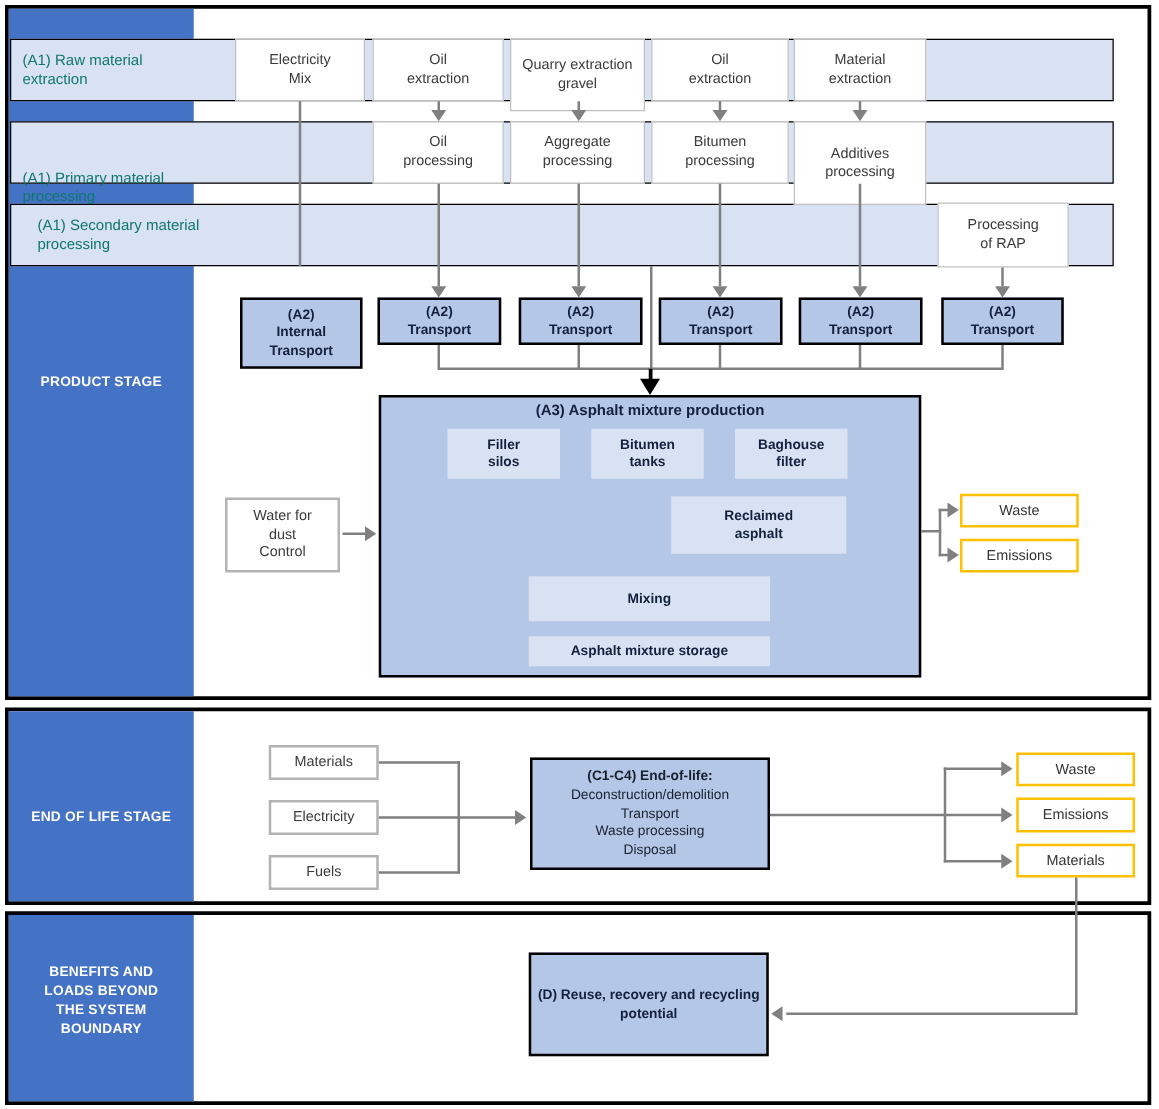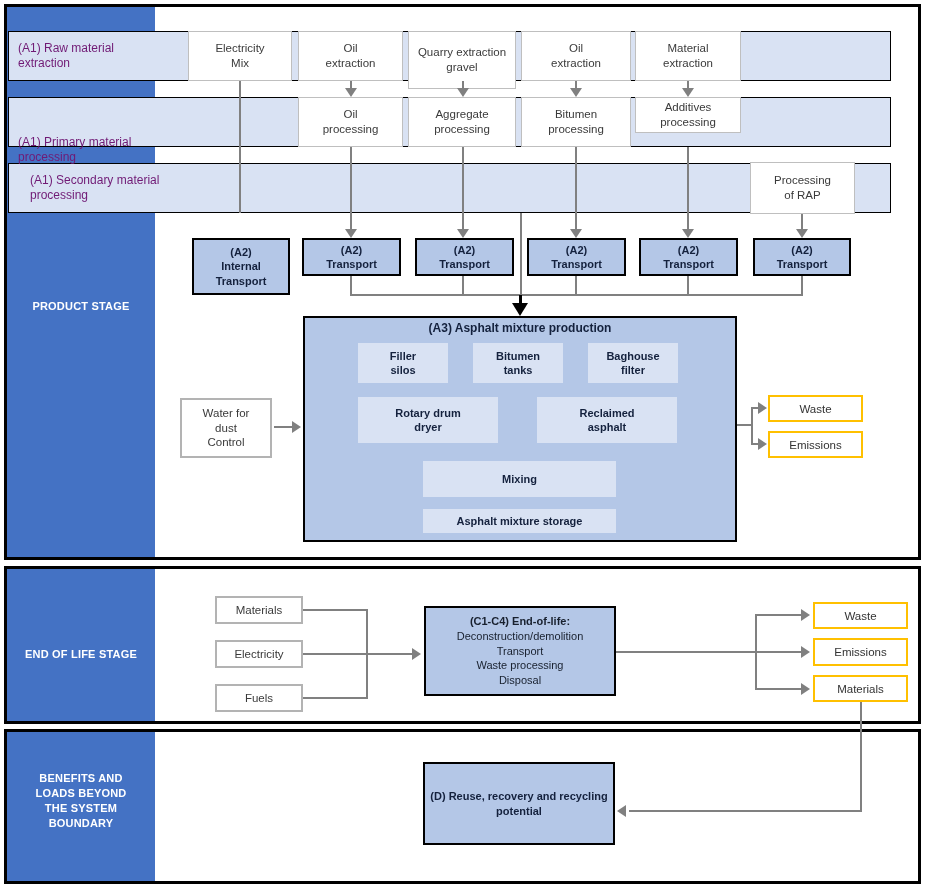--- a/index.html
+++ b/index.html
@@ -4,21 +4,21 @@
 <style>
   html,body{margin:0;padding:0;background:#fff;}
   #canvas{position:relative;width:927px;height:887px;background:#fff;
           font-family:"Liberation Sans",sans-serif;color:#222;overflow:hidden;}
   .abs{position:absolute;box-sizing:border-box;}
   .panel{border:3px solid #000;background:#fff;}
   .side{background:#4472C4;}
   .side-lbl{color:#fff;font-weight:bold;font-size:11px;text-align:center;
             letter-spacing:.2px;white-space:pre-line;line-height:1.35;}
   .bar{background:#D9E2F3;border:1.5px solid #000;}
-  .bar-lbl{display:flex;align-items:center;font-size:12px;color:#701a75;
+  .bar-lbl{display:flex;align-items:center;font-size:12px;color:#0f766e;
            white-space:pre-line;line-height:1.25;padding-left:10px;}
   .wbox{background:#fff;border:1.5px solid #BFBFBF;display:flex;align-items:center;
         justify-content:center;text-align:center;font-size:11.5px;color:#3a3a3a;
         white-space:pre-line;line-height:1.3;}
   .bbox{background:#B4C7E7;border:2px solid #000;display:flex;align-items:center;
         justify-content:center;text-align:center;font-weight:bold;font-size:11px;
         color:#14213d;white-space:pre-line;line-height:1.3;}
   .ibox{background:#D9E2F3;display:flex;align-items:center;justify-content:center;
         text-align:center;font-weight:bold;font-size:11px;color:#14213d;
         white-space:pre-line;line-height:1.3;}
@@ -84,21 +84,21 @@
 extraction</div>
   <div class="abs wbox" style="left:635px;top:31px;width:106px;height:50px;">Material
 extraction</div>
 
   <div class="abs wbox" style="left:298px;top:97px;width:105px;height:50px;">Oil
 processing</div>
   <div class="abs wbox" style="left:408px;top:97px;width:108px;height:50px;">Aggregate
 processing</div>
   <div class="abs wbox" style="left:521px;top:97px;width:110px;height:50px;">Bitumen
 processing</div>
-  <div class="abs wbox" style="left:635px;top:97px;width:106px;height:36px;text-align:center;">Additives
+  <div class="abs wbox" style="left:635px;top:97px;width:106px;height:67px;text-align:center;">Additives
 processing</div>
 
   <div class="abs wbox" style="left:750px;top:162px;width:105px;height:52px;">Processing
 of RAP</div>
 
   <div class="abs bbox" style="left:192px;top:238px;width:98px;height:57px;">(A2)
 Internal
 Transport</div>
   <div class="abs bbox" style="left:302px;top:238px;width:99px;height:38px;">(A2)
 Transport</div>
@@ -112,22 +112,20 @@
 Transport</div>
 
   <div class="abs" style="left:303px;top:316px;width:434px;height:226px;background:#B4C7E7;border:2px solid #000;"></div>
   <div class="abs a3title" style="left:303px;top:321px;width:434px;">(A3) Asphalt mixture production</div>
   <div class="abs ibox" style="left:358px;top:343px;width:90px;height:40px;">Filler
 silos</div>
   <div class="abs ibox" style="left:473px;top:343px;width:90px;height:40px;">Bitumen
 tanks</div>
   <div class="abs ibox" style="left:588px;top:343px;width:90px;height:40px;">Baghouse
 filter</div>
-  <div class="abs ibox" style="left:358px;top:397px;width:140px;height:46px;">Rotary drum
-dryer</div>
   <div class="abs ibox" style="left:537px;top:397px;width:140px;height:46px;">Reclaimed
 asphalt</div>
   <div class="abs ibox" style="left:423px;top:461px;width:193px;height:36px;">Mixing</div>
   <div class="abs ibox" style="left:423px;top:509px;width:193px;height:24px;">Asphalt mixture storage</div>
 
   <div class="abs gybox" style="left:180px;top:398px;width:92px;height:60px;">Water for
 dust
 Control</div>
 
   <div class="abs ybox" style="left:768px;top:395px;width:95px;height:27px;">Waste</div>

